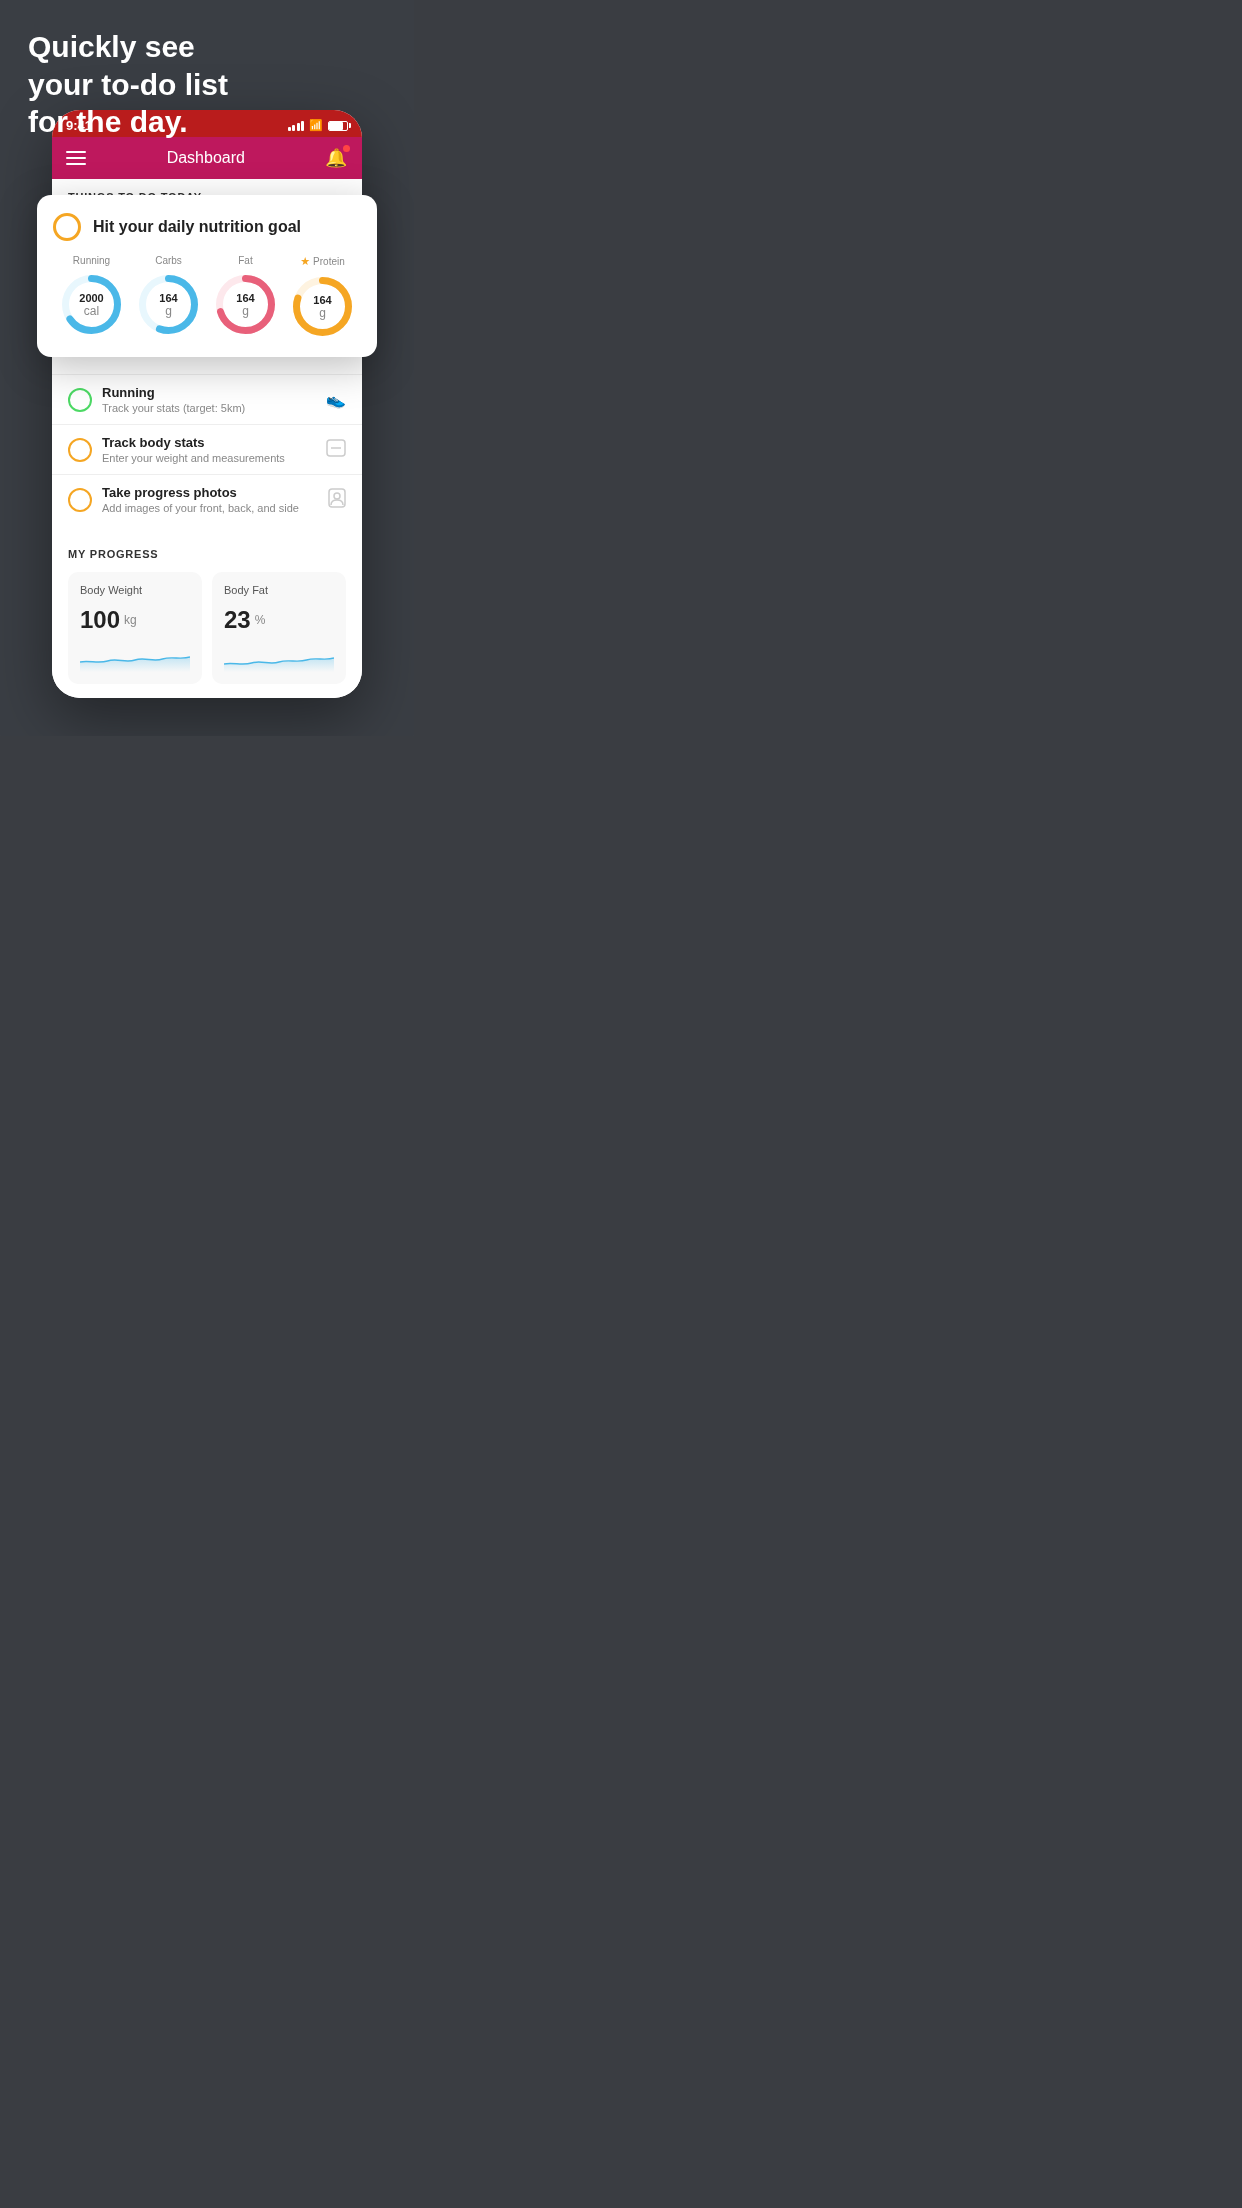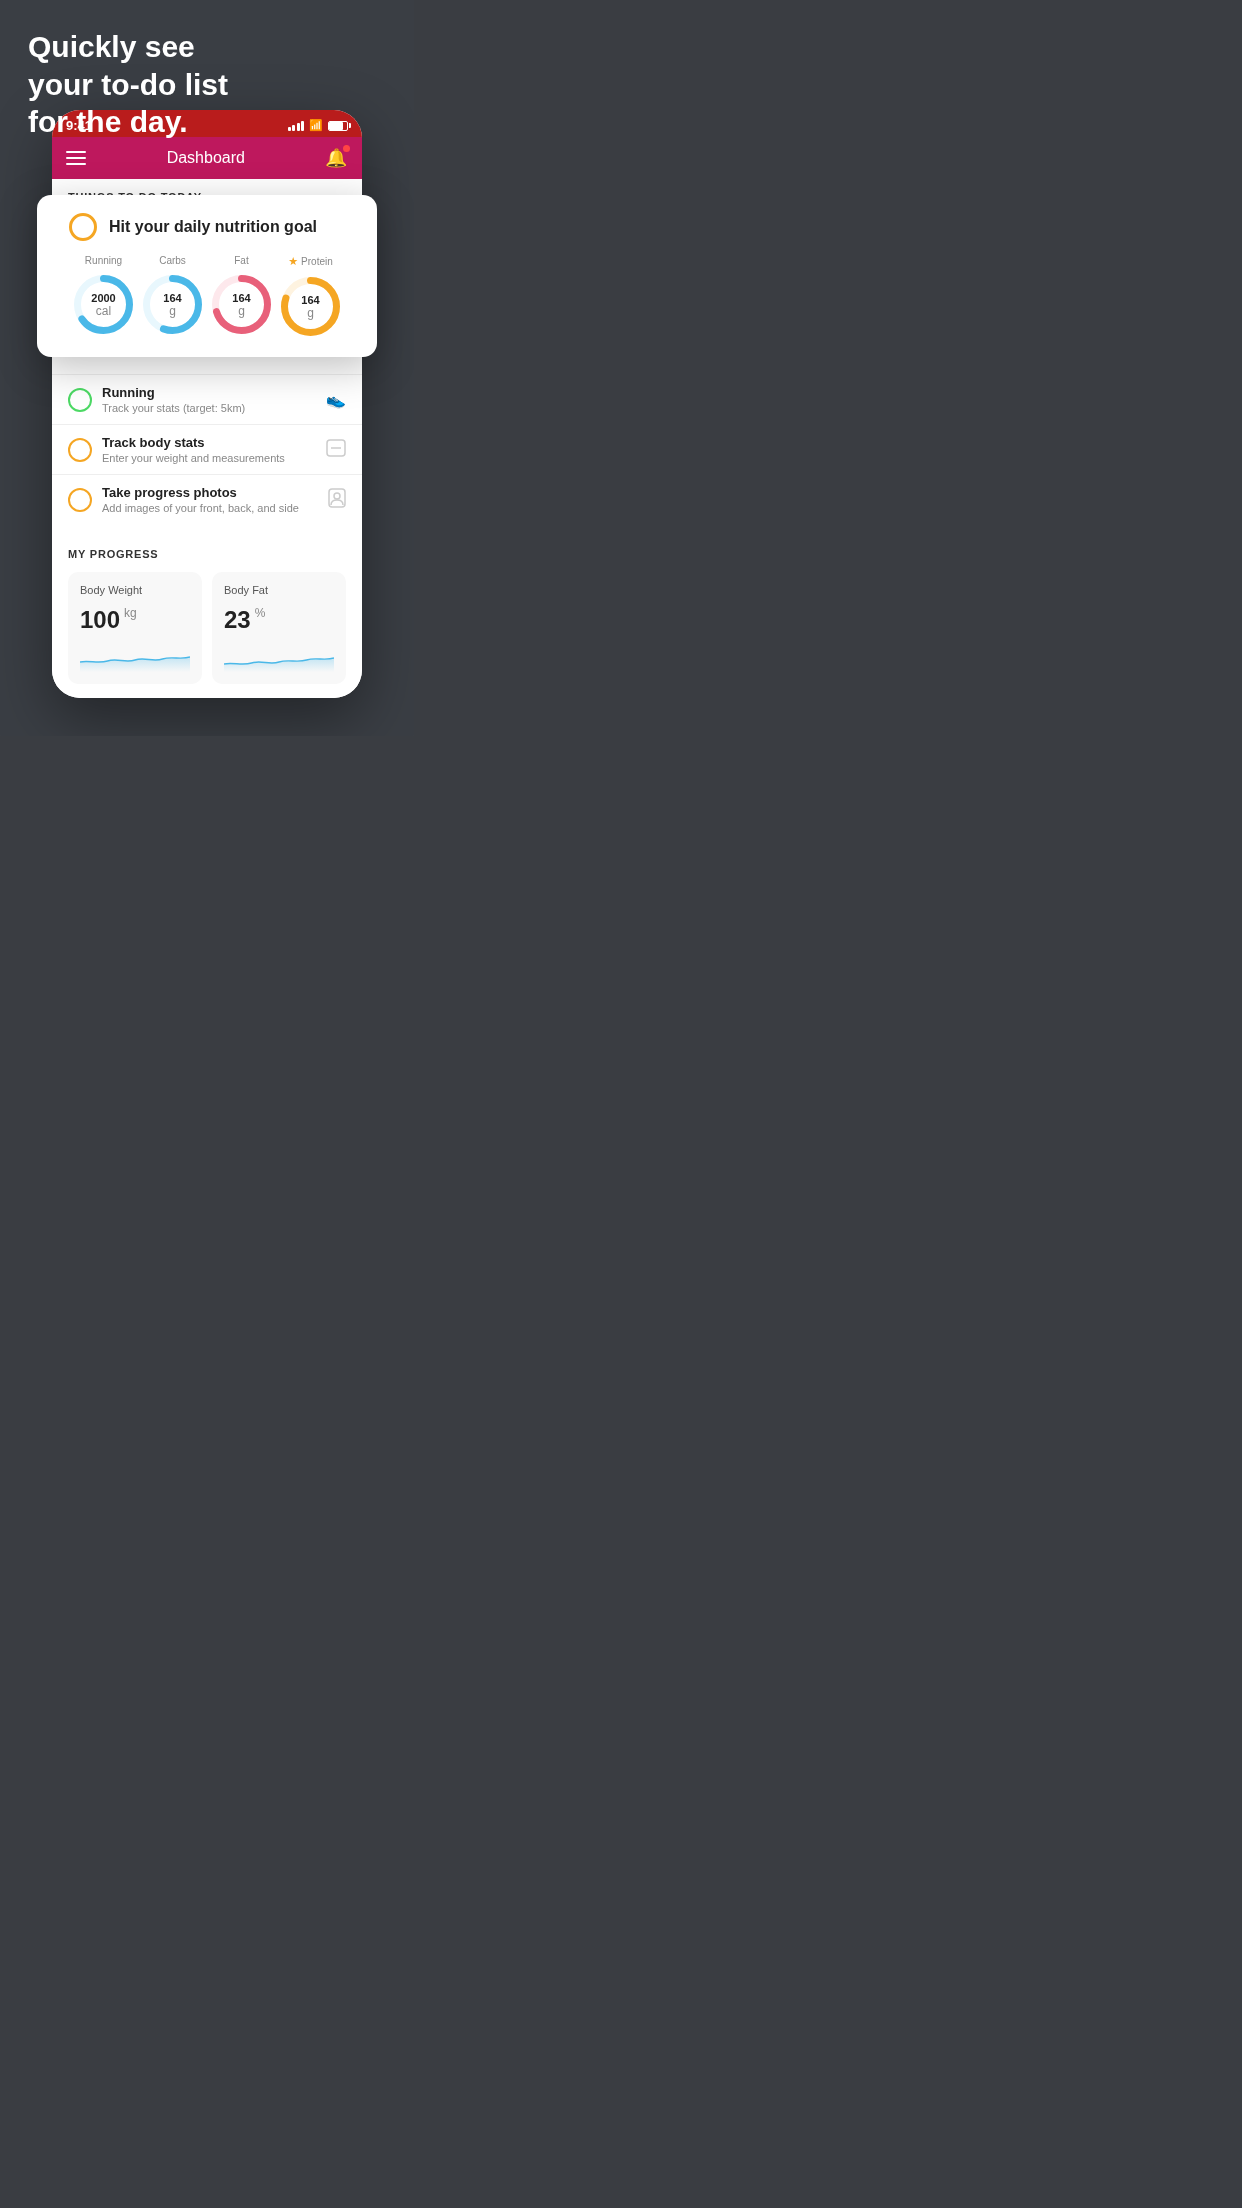--- a/index.html
+++ b/index.html
@@ -166,21 +166,21 @@
 
     
     .floating-card {
       position: absolute;
       top: 195px;
       left: 50%;
       transform: translateX(-50%);
       width: 340px;
       background: #fff;
       border-radius: 14px;
-      padding: 18px 32px;
+      padding: 18px 16px;
       box-shadow: 0 10px 40px rgba(0,0,0,0.25);
       z-index: 10;
     }
 
     .card-header {
       display: flex;
       align-items: center;
       gap: 12px;
       margin-bottom: 14px;
     }
@@ -340,21 +340,21 @@
       font-size: 11px;
       color: #555;
       margin-bottom: 10px;
     }
 
     .progress-value {
       font-size: 24px;
       font-weight: 700;
       color: #222;
       display: flex;
-      align-items: flex-start;
+      align-items: center;
       gap: 4px;
     }
 
     .progress-unit {
       font-size: 12px;
       color: #888;
       font-weight: 400;
     }
 
     .mini-chart {

